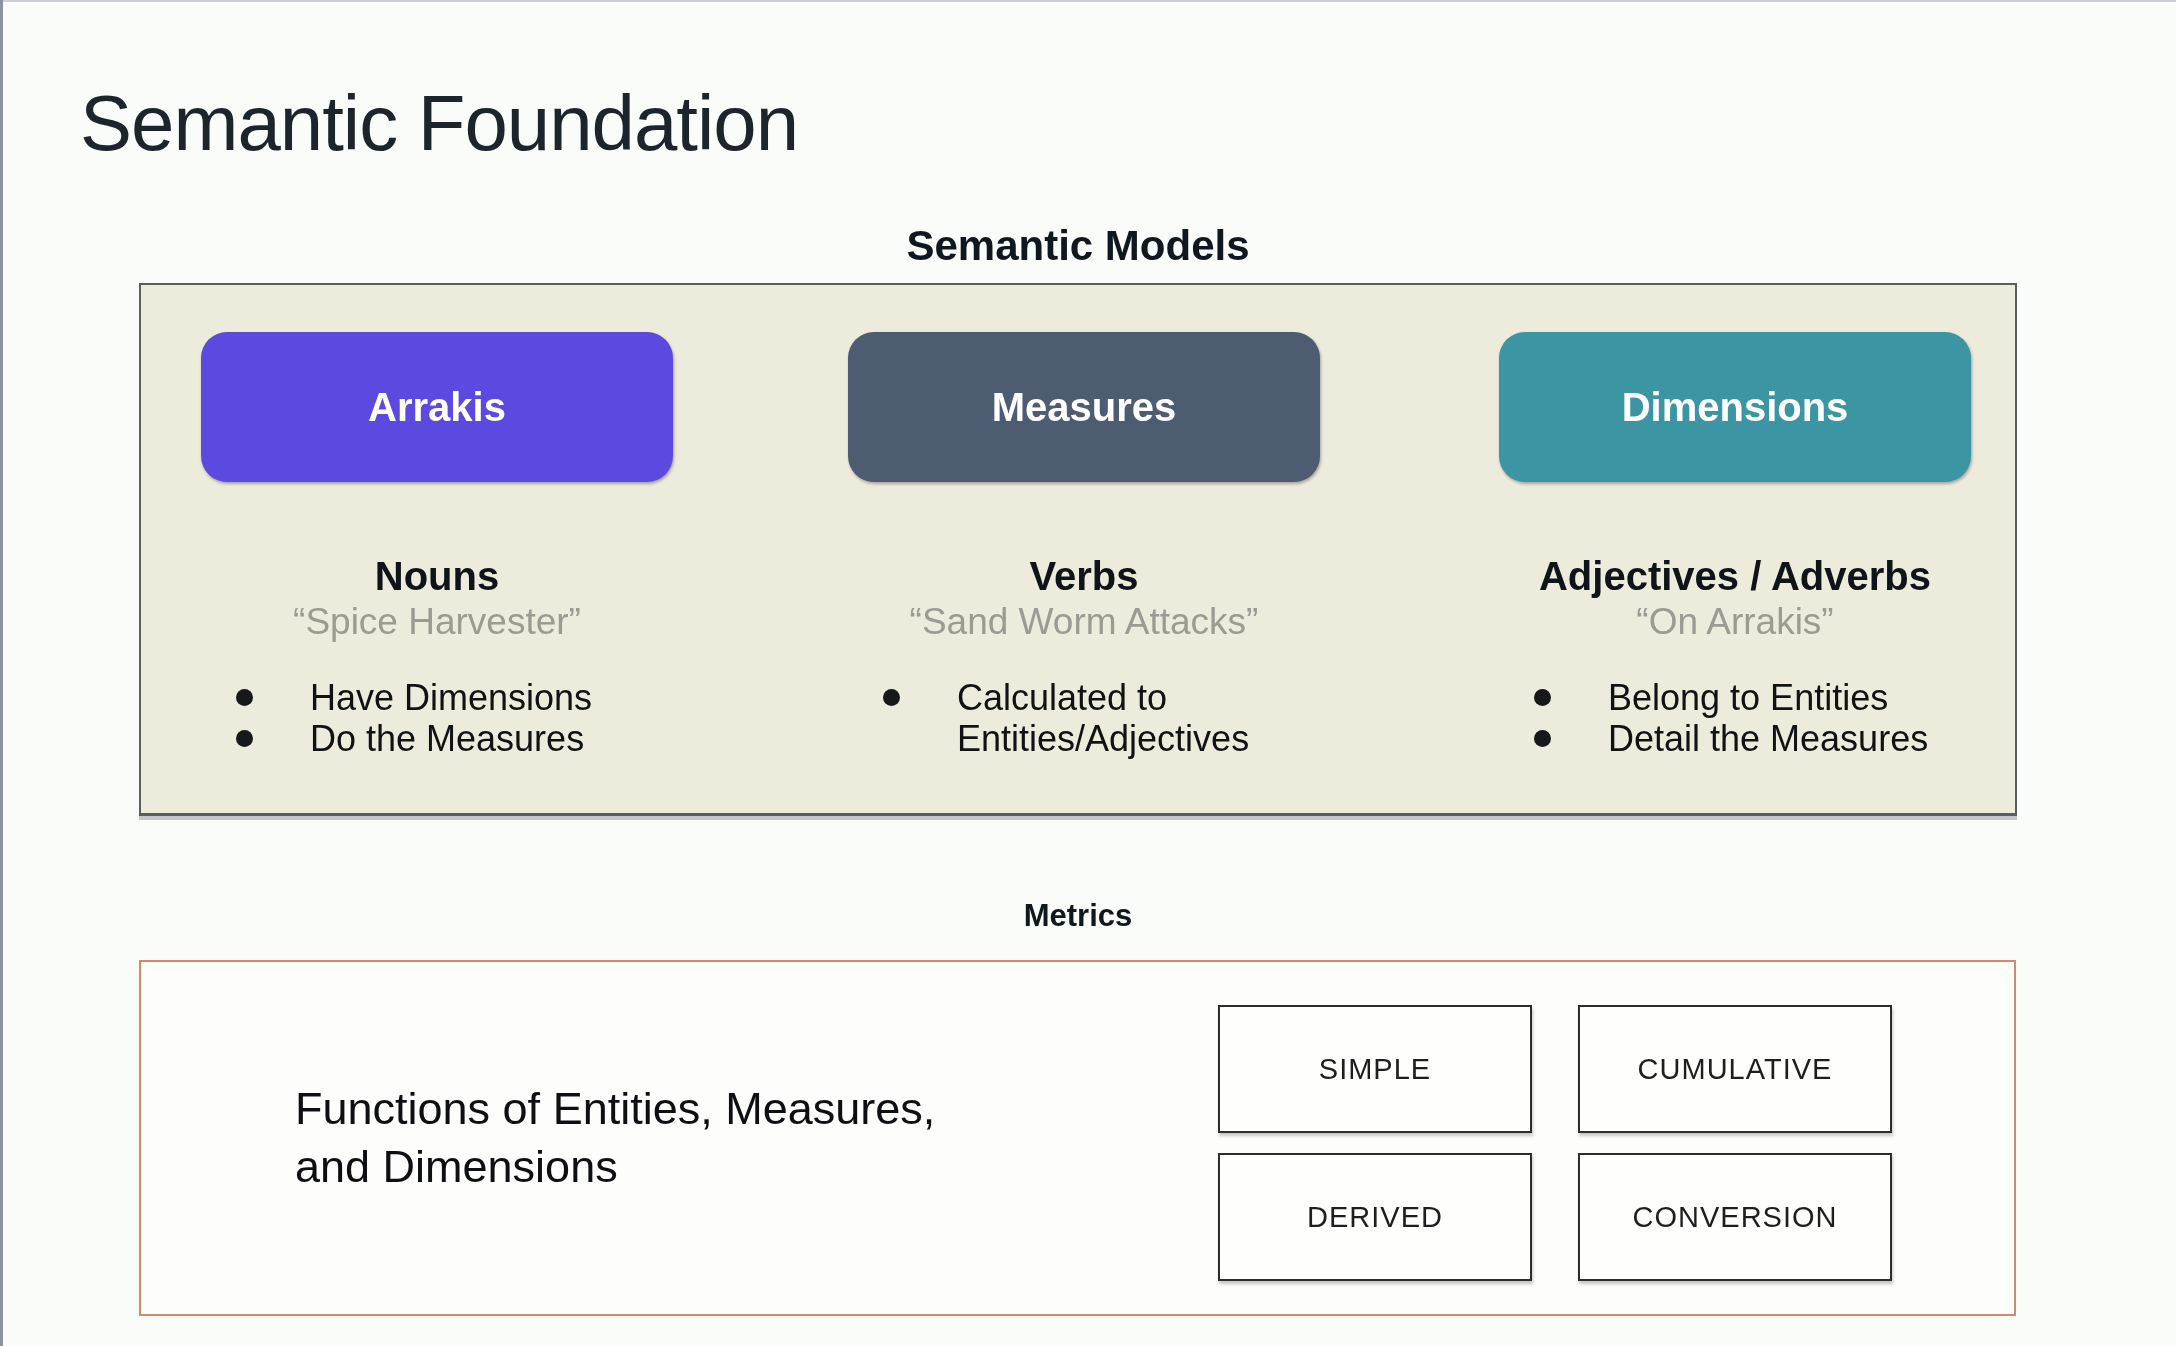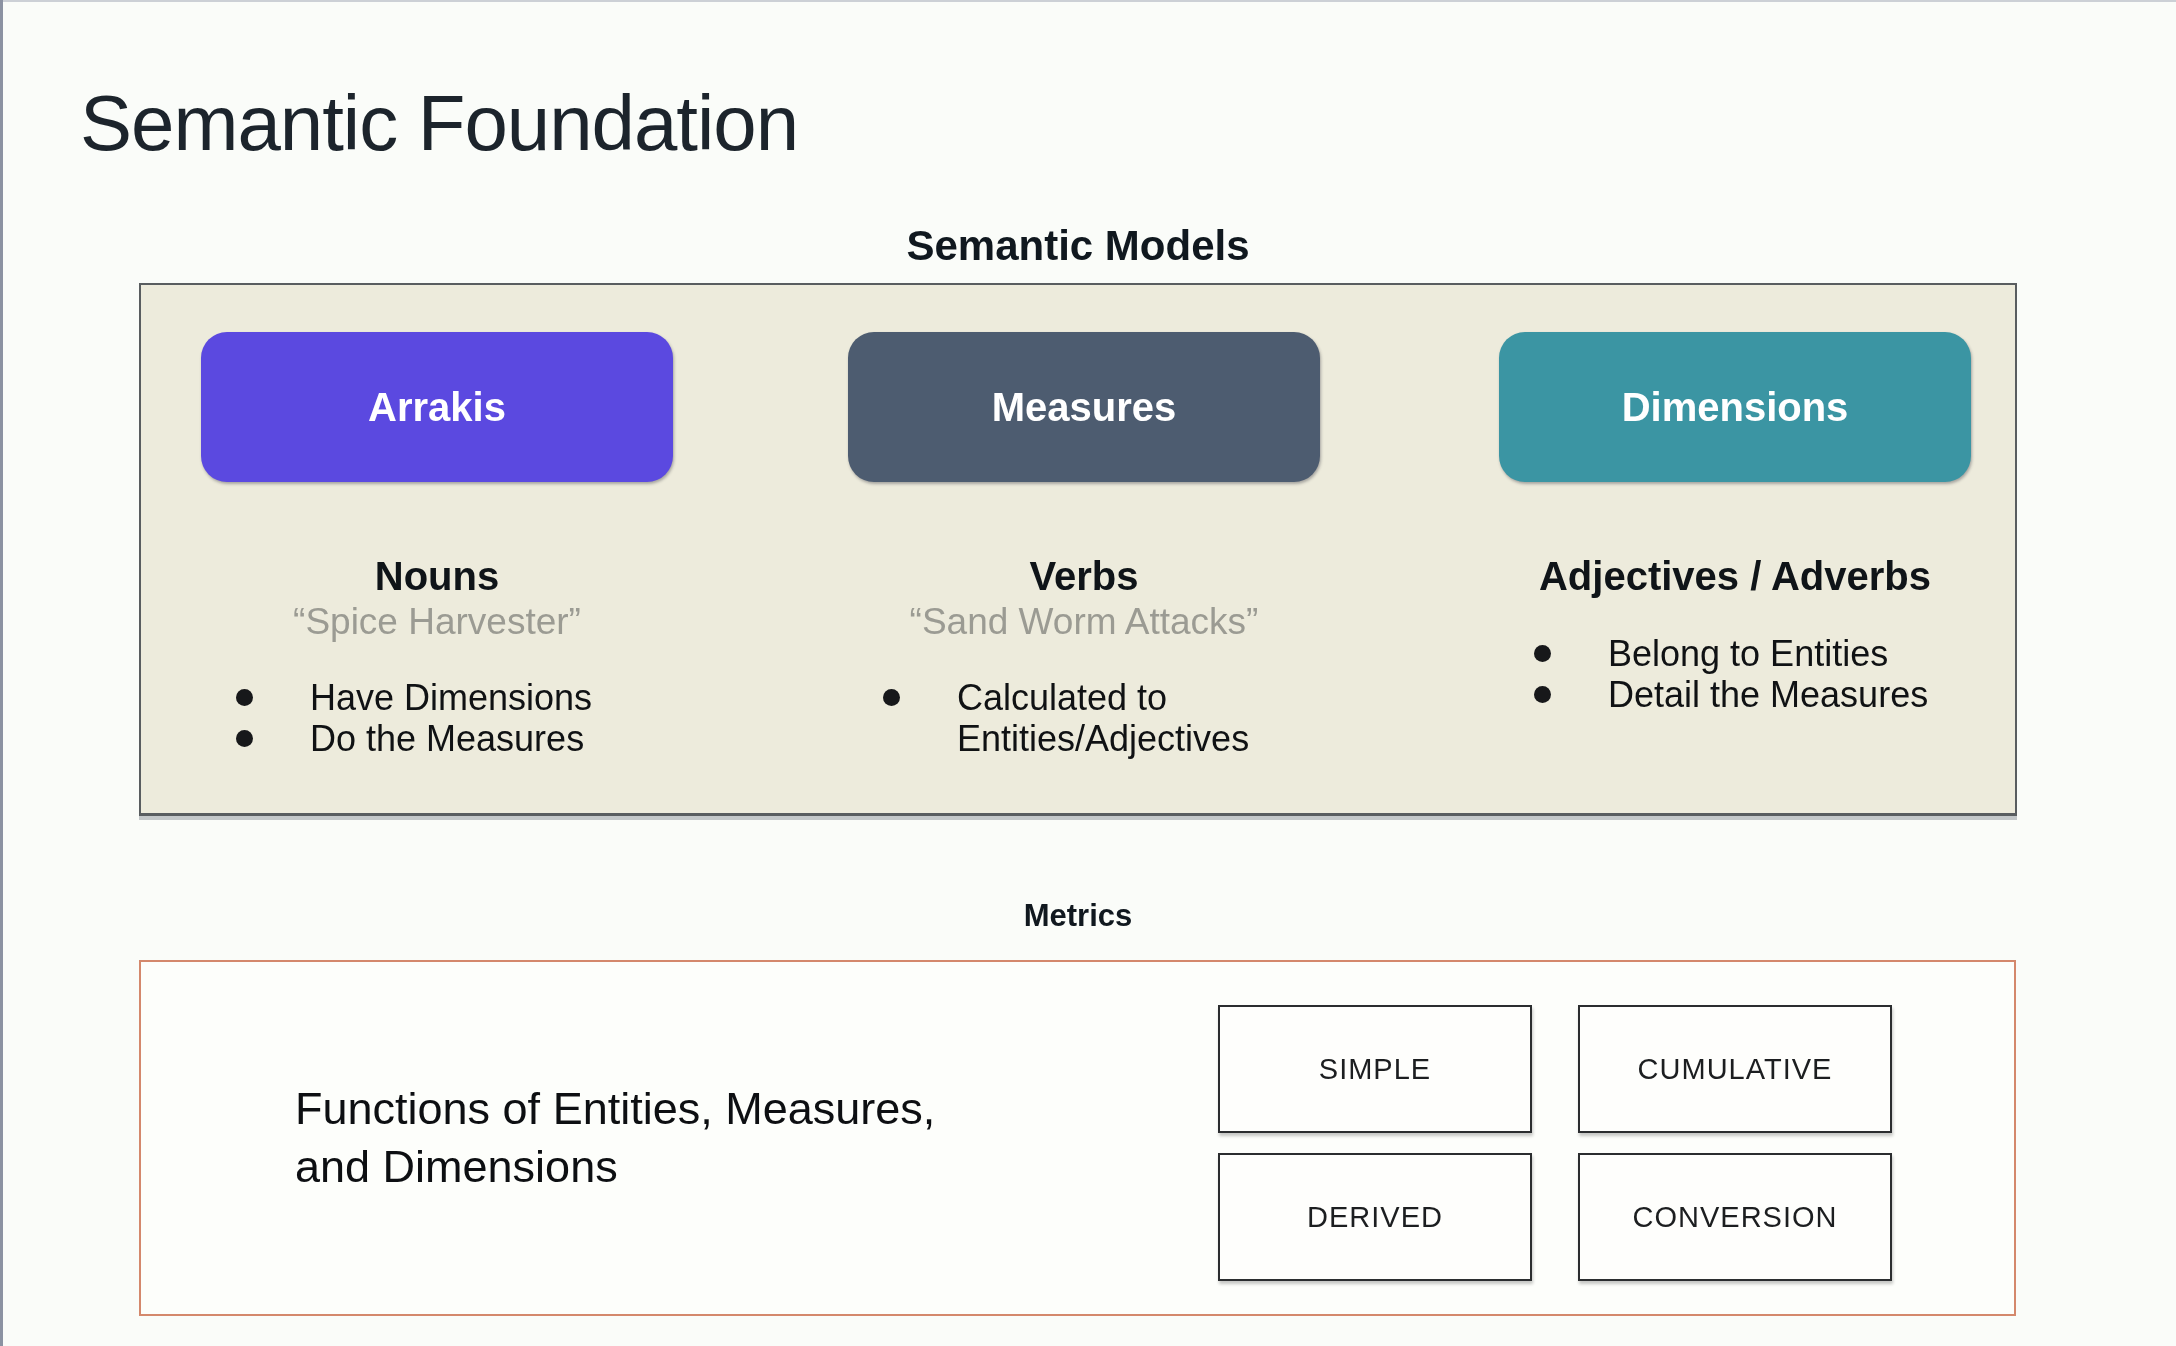--- a/index.html
+++ b/index.html
@@ -81,20 +81,21 @@
         <li>
           <span class="dot"></span>
           <span class="bullet-text" style="max-width:330px;">Calculated to Entities/Adjectives</span>
         </li>
       </ul>
     </div>
 
     <div class="sm-col sm-col-3">
       <div class="model-chip" style="background-color: rgb(59, 149, 163);">Dimensions</div>
       <div class="pos-heading">Adjectives / Adverbs</div>
+      <div class="example">“On Arrakis”</div>
       <ul class="bullets">
         <li>
           <span class="dot"></span>
           <span class="bullet-text">Belong to Entities</span>
         </li>
         <li>
           <span class="dot"></span>
           <span class="bullet-text">Detail the Measures</span>
         </li>
       </ul>

